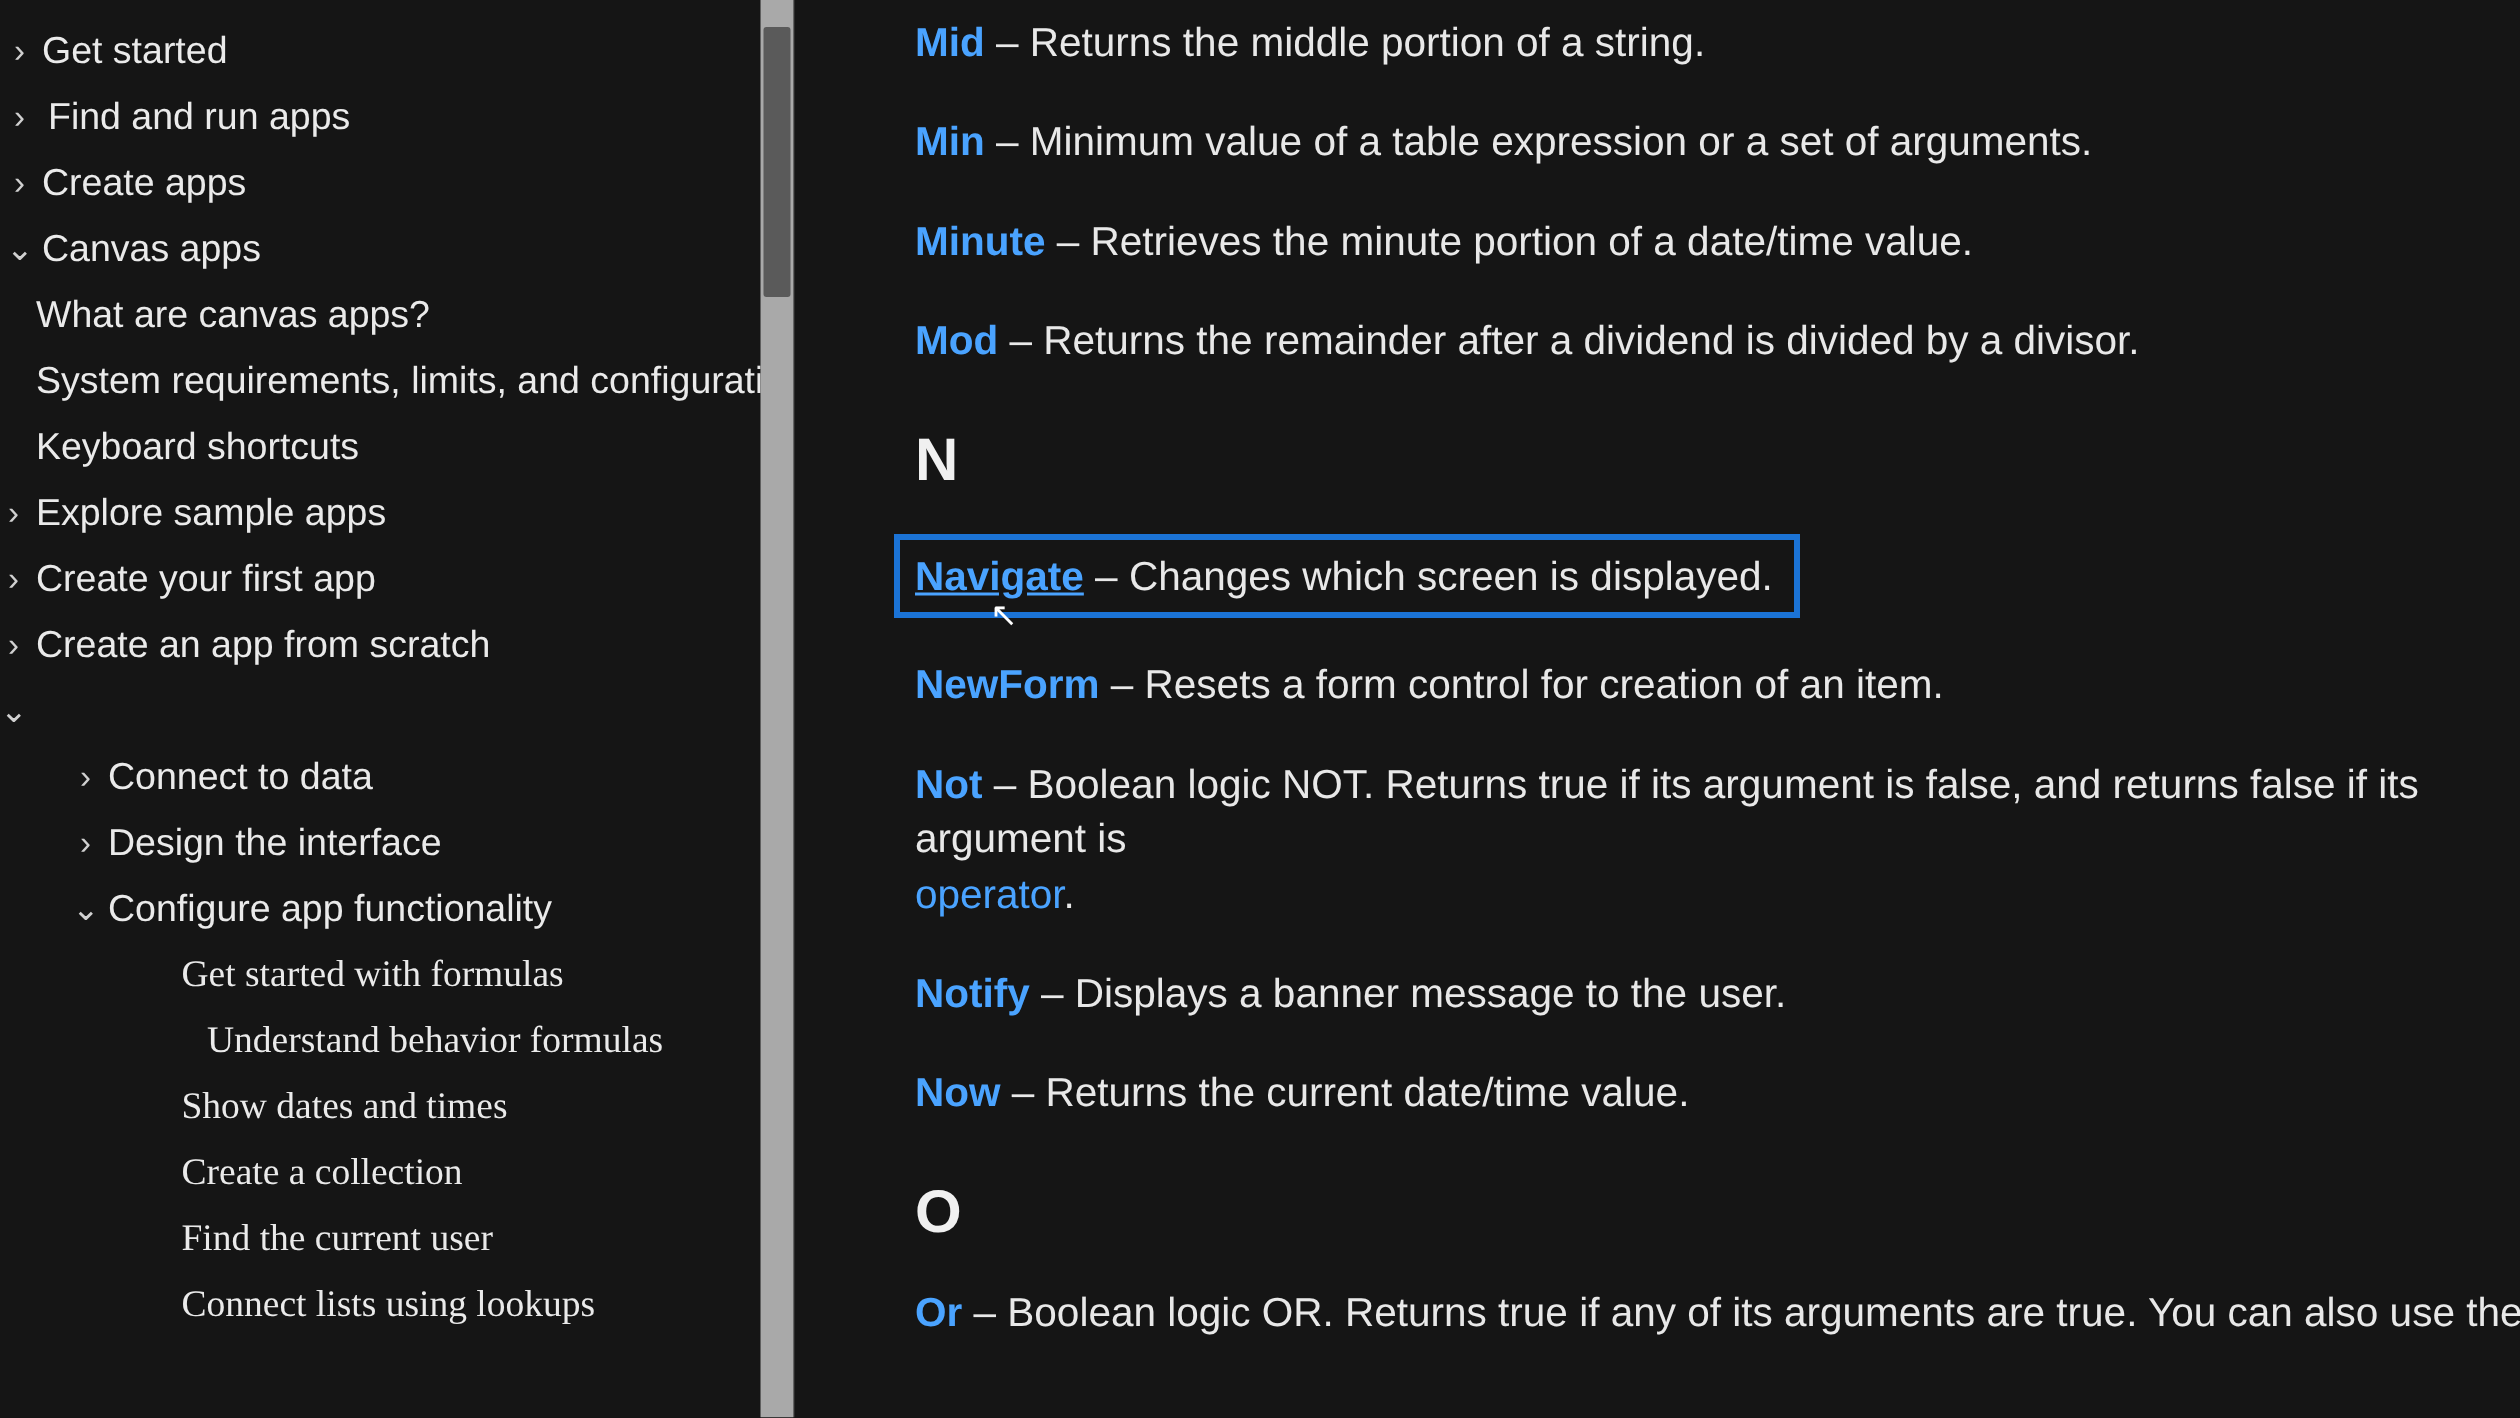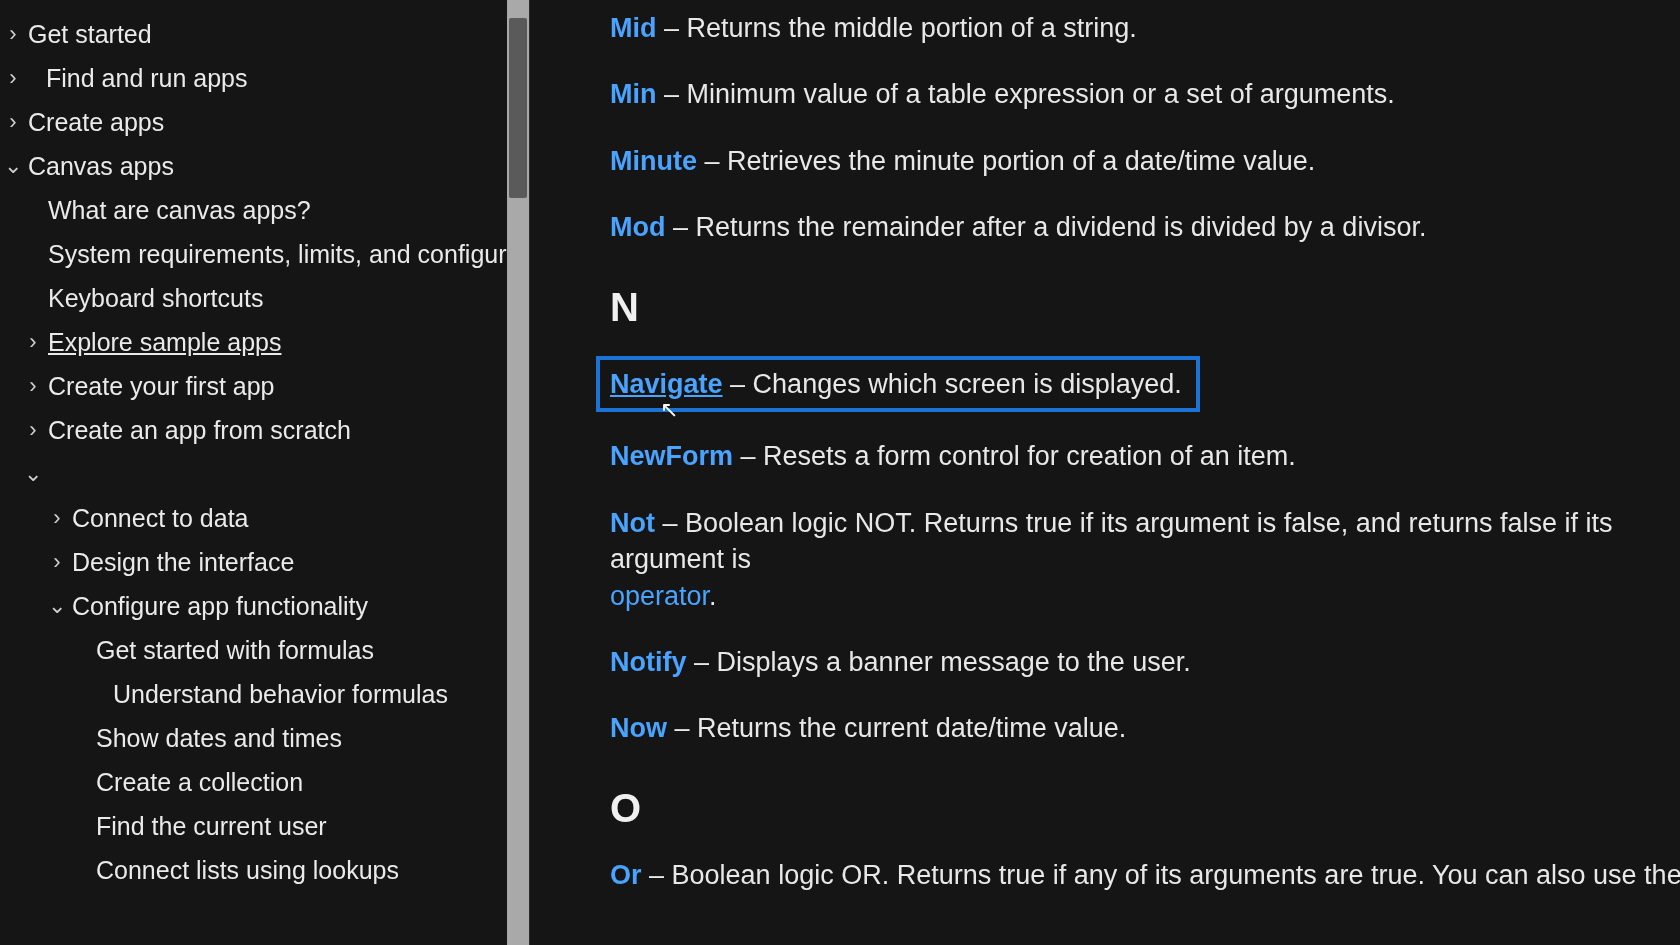--- a/index.html
+++ b/index.html
@@ -43,23 +43,23 @@
   .chev {
     width: 18px;
     text-align: center;
     font-size: 22px;
     line-height: 1;
     color: #d0d0d0;
     flex: 0 0 18px;
   }
   .chev.blank { visibility: hidden; }
   .indent-0 { padding-left: 4px; }
-  .indent-1 { padding-left: 24px; }
+  .indent-1 { }
   .indent-2 { padding-left: 48px; }
-  .indent-3 { padding-left: 72px; }
+  .indent-3 { padding-left: 97px; font-family: Liberation Serif, serif; }
 
   
   .sb-track {
     width: 22px;
     height: 100%;
     background: #a9a9a9;
     position: relative;
     flex: 0 0 22px;
   }
   .sb-thumb {
@@ -122,21 +122,21 @@
 <div class="app">
 
   <div class="sidebar-wrap">
     <nav class="sidebar" id="sidebar">
         <div class="nav-item indent-0">
           <span class="chev">›</span>
           <span style="margin-left: 6px;">Get started</span>
         </div>
         <div class="nav-item indent-0">
           <span class="chev">›</span>
-          <span style="margin-left: 24px;">Find and run apps</span>
+          <span style="margin-left: 10px;">Find and run apps</span>
         </div>
         <div class="nav-item indent-0">
           <span class="chev">›</span>
           <span style="margin-left: 6px;">Create apps</span>
         </div>
         <div class="nav-item indent-0">
           <span class="chev">⌄</span>
           <span style="margin-left: 6px;">Canvas apps</span>
         </div>
         <div class="nav-item indent-1">
@@ -146,21 +146,21 @@
         <div class="nav-item indent-1">
           <span class="chev blank">›</span>
           <span style="margin-left: 6px;">System requirements, limits, and configuration</span>
         </div>
         <div class="nav-item indent-1">
           <span class="chev blank">›</span>
           <span style="margin-left: 6px;">Keyboard shortcuts</span>
         </div>
         <div class="nav-item indent-1">
           <span class="chev">›</span>
-          <span style="margin-left: 6px; text-decoration: underline;">Explore sample apps</span>
+          <span style="margin-left: 6px;">Explore sample apps</span>
         </div>
         <div class="nav-item indent-1">
           <span class="chev">›</span>
           <span style="margin-left: 6px;">Create your first app</span>
         </div>
         <div class="nav-item indent-1">
           <span class="chev">›</span>
           <span style="margin-left: 6px;">Create an app from scratch</span>
         </div>
         <div class="nav-item indent-1">

